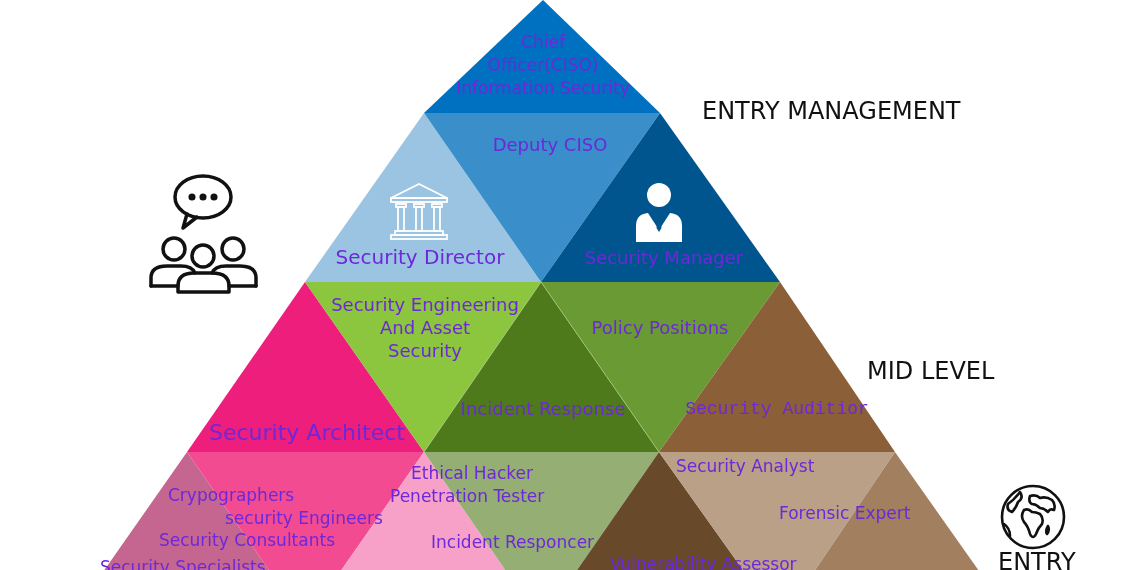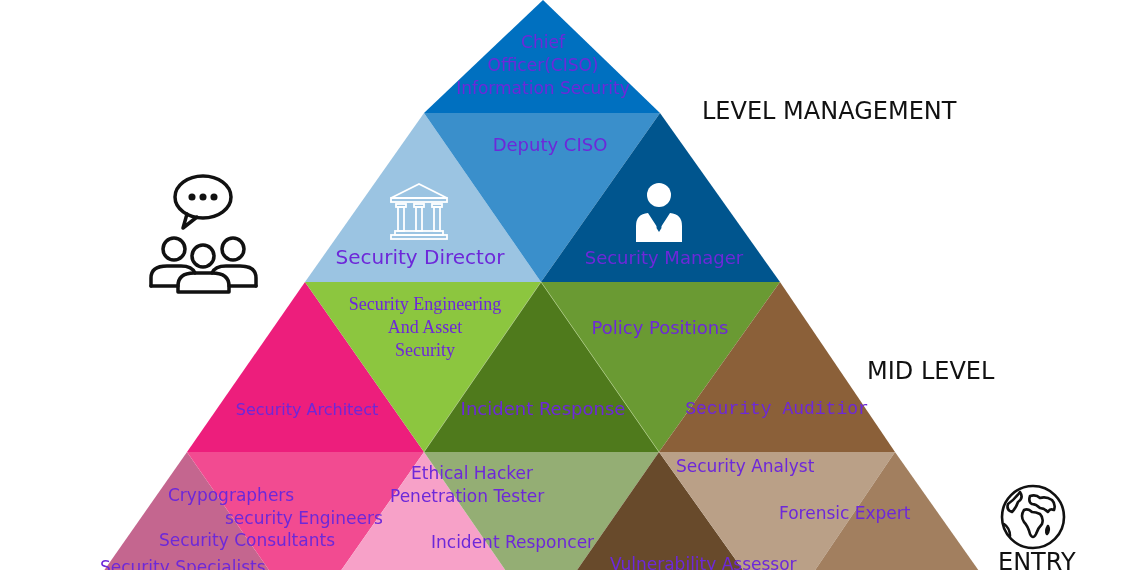--- a/index.html
+++ b/index.html
@@ -38,42 +38,42 @@
 
 <div class="lbl" style="left:443px; top:31px; width:200px;">
   <div>Chief</div>
   <div>Officer(CISO)</div>
   <div>Information Security</div>
 </div>
 <div class="lbl" style="left:450px; top:133px; width:200px; font-size:18px;">Deputy CISO</div>
 <div class="lbl" style="left:320px; top:246px; width:200px; font-size:20px;">Security Director</div>
 <div class="lbl" style="left:564px; top:246px; width:200px; font-size:18px;">Security Manager</div>
 
-<div class="lbl" style="left:325px; top:293px; width:200px; font-size:18px;font-family:Liberation Serif, serif;">
+<div class="lbl" style="left:325px; top:293px; width:200px; font-size:18px;">
   <div>Security Engineering</div>
   <div>And Asset</div>
   <div>Security</div>
 </div>
 <div class="lbl" style="left:560px; top:316px; width:200px; font-size:18px;">Policy Positions</div>
-<div class="lbl" style="left:207px; top:398px; width:200px; font-size:16px;">Security Architect</div>
+<div class="lbl" style="left:207px; top:421px; width:200px; font-size:22px;">Security Architect</div>
 <div class="lbl" style="left:443px; top:397px; width:200px; font-size:18px;">Incident Response</div>
 <div class="lbl" style="left:677px; top:398px; width:200px; font-size:18px;font-family:Liberation Mono, monospace;">Security Auditior</div>
 
 <div class="lbl" style="left:168px; top:484px; text-align:left;">Crypographers</div>
 <div class="lbl" style="left:205px; top:507px; text-align:left;margin-left:20px;">security Engineers</div>
 <div class="lbl" style="left:159px; top:529px; text-align:right;">Security Consultants</div>
 <div class="lbl" style="left:100px; top:556px; text-align:left;">Security Specialists</div>
 <div class="lbl" style="left:411px; top:462px; text-align:left;">Ethical Hacker</div>
 <div class="lbl" style="left:390px; top:485px; text-align:left;">Penetration Tester</div>
 <div class="lbl" style="left:431px; top:531px; text-align:left;">Incident Responcer</div>
 <div class="lbl" style="left:676px; top:455px; text-align:center;">Security Analyst</div>
 <div class="lbl" style="left:779px; top:502px; text-align:left;">Forensic Expert</div>
 <div class="lbl" style="left:610px; top:553px; text-align:left;">Vulnerability Assessor</div>
 
-<div class="tier" style="left:702px; top:97px;">LEVEL MANAGEMENT</div>
+<div class="tier" style="left:702px; top:97px;">ENTRY MANAGEMENT</div>
 <div class="tier" style="left:867px; top:357px;">MID LEVEL</div>
 <div class="tier" style="left:998px; top:548px;">ENTRY</div>
 
 <svg class="icon" style="left:145px; top:170px;" width="115" height="125" viewBox="0 0 115 125" fill="none" stroke="#111" stroke-width="3.5" stroke-linejoin="round" stroke-linecap="round">
   <ellipse cx="58" cy="27" rx="28" ry="21"></ellipse>
   <path d="M42 44 L38 58 L52 47"></path>
   <circle cx="47" cy="27" r="1.8" fill="#111"></circle>
   <circle cx="58" cy="27" r="1.8" fill="#111"></circle>
   <circle cx="69" cy="27" r="1.8" fill="#111"></circle>
   <circle cx="29" cy="79" r="11"></circle>

